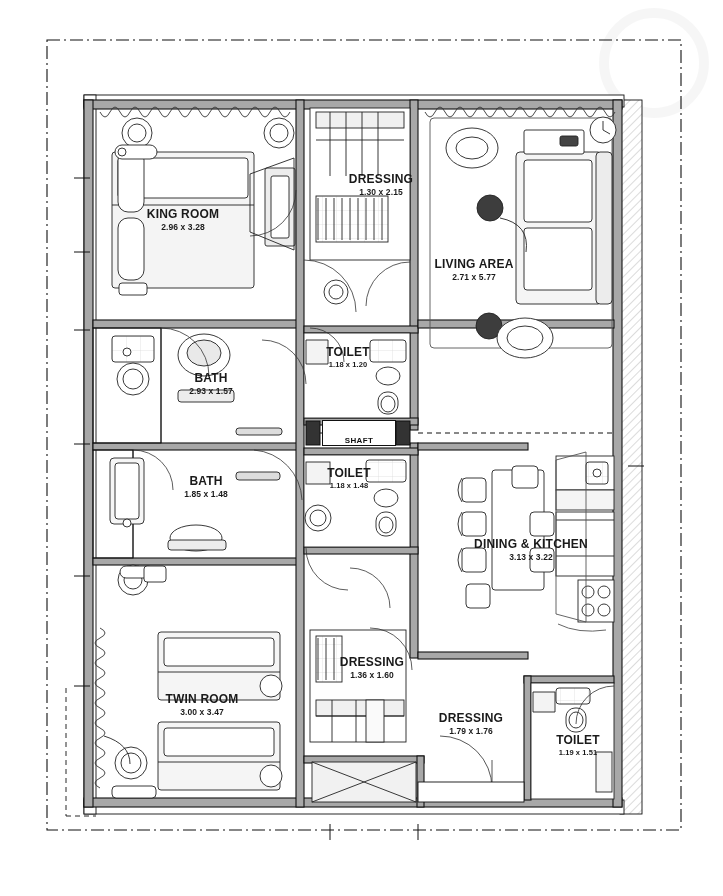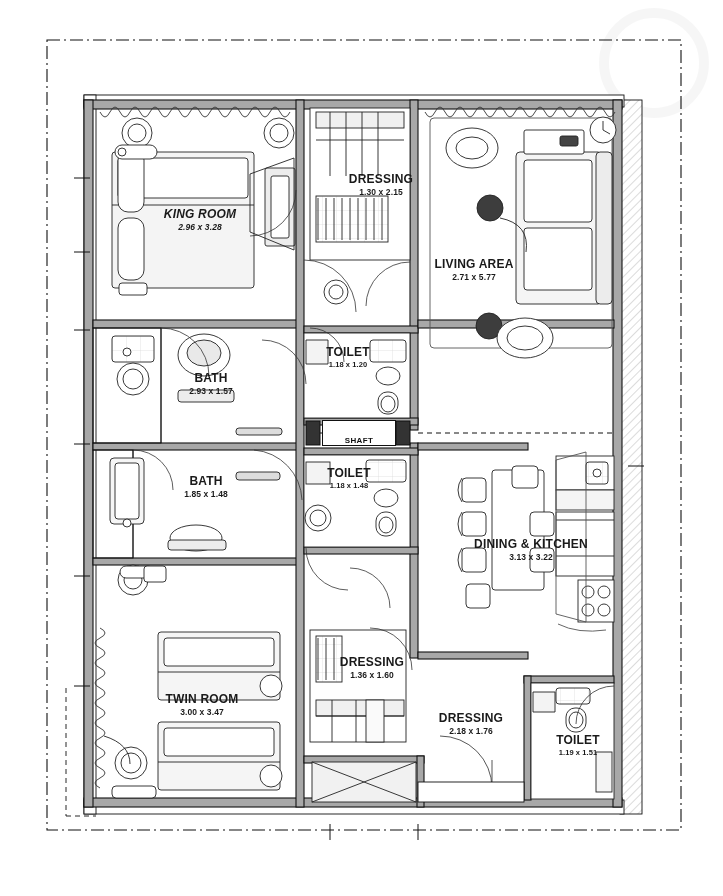--- a/index.html
+++ b/index.html
@@ -374,21 +374,21 @@
     <line x1="628" y1="466" x2="644" y2="466"></line>
     <line x1="330" y1="824" x2="330" y2="840"></line>
     <line x1="418" y1="824" x2="418" y2="840"></line>
   </g>
   <g stroke="#111" stroke-width="0.9" fill="none" stroke-dasharray="5 4">
     <line x1="66" y1="688" x2="66" y2="816"></line>
     <line x1="66" y1="816" x2="96" y2="816"></line>
   </g>
 </svg>
 
-<div class="label" style="left:160px; top:207px; width:80px;font-style:italic;">
+<div class="label" style="left:143px; top:207px; width:80px;">
   <span class="nm">KING ROOM</span>
   <span class="dm">2.96 x 3.28</span>
 </div>
 <div class="label" style="left:341px; top:172px; width:80px;">
   <span class="nm">DRESSING</span>
   <span class="dm">1.30 x 2.15</span>
 </div>
 <div class="label" style="left:429px; top:257px; width:90px;">
   <span class="nm">LIVING AREA</span>
   <span class="dm">2.71 x 5.77</span>
@@ -416,21 +416,21 @@
 <div class="label" style="left:332px; top:655px; width:80px;">
   <span class="nm">DRESSING</span>
   <span class="dm">1.36 x 1.60</span>
 </div>
 <div class="label" style="left:157px; top:692px; width:90px;">
   <span class="nm">TWIN ROOM</span>
   <span class="dm">3.00 x 3.47</span>
 </div>
 <div class="label" style="left:428px; top:711px; width:86px;">
   <span class="nm">DRESSING</span>
-  <span class="dm">2.18 x 1.76</span>
+  <span class="dm">1.79 x 1.76</span>
 </div>
 <div class="label small" style="left:540px; top:733px; width:76px;">
   <span class="nm">TOILET</span>
   <span class="dm">1.19 x 1.51</span>
 </div>
 
 <div class="shaft-box" style="left:322px; top:420px; width:74px; height:26px;">
   <span>SHAFT</span>
 </div>
 

